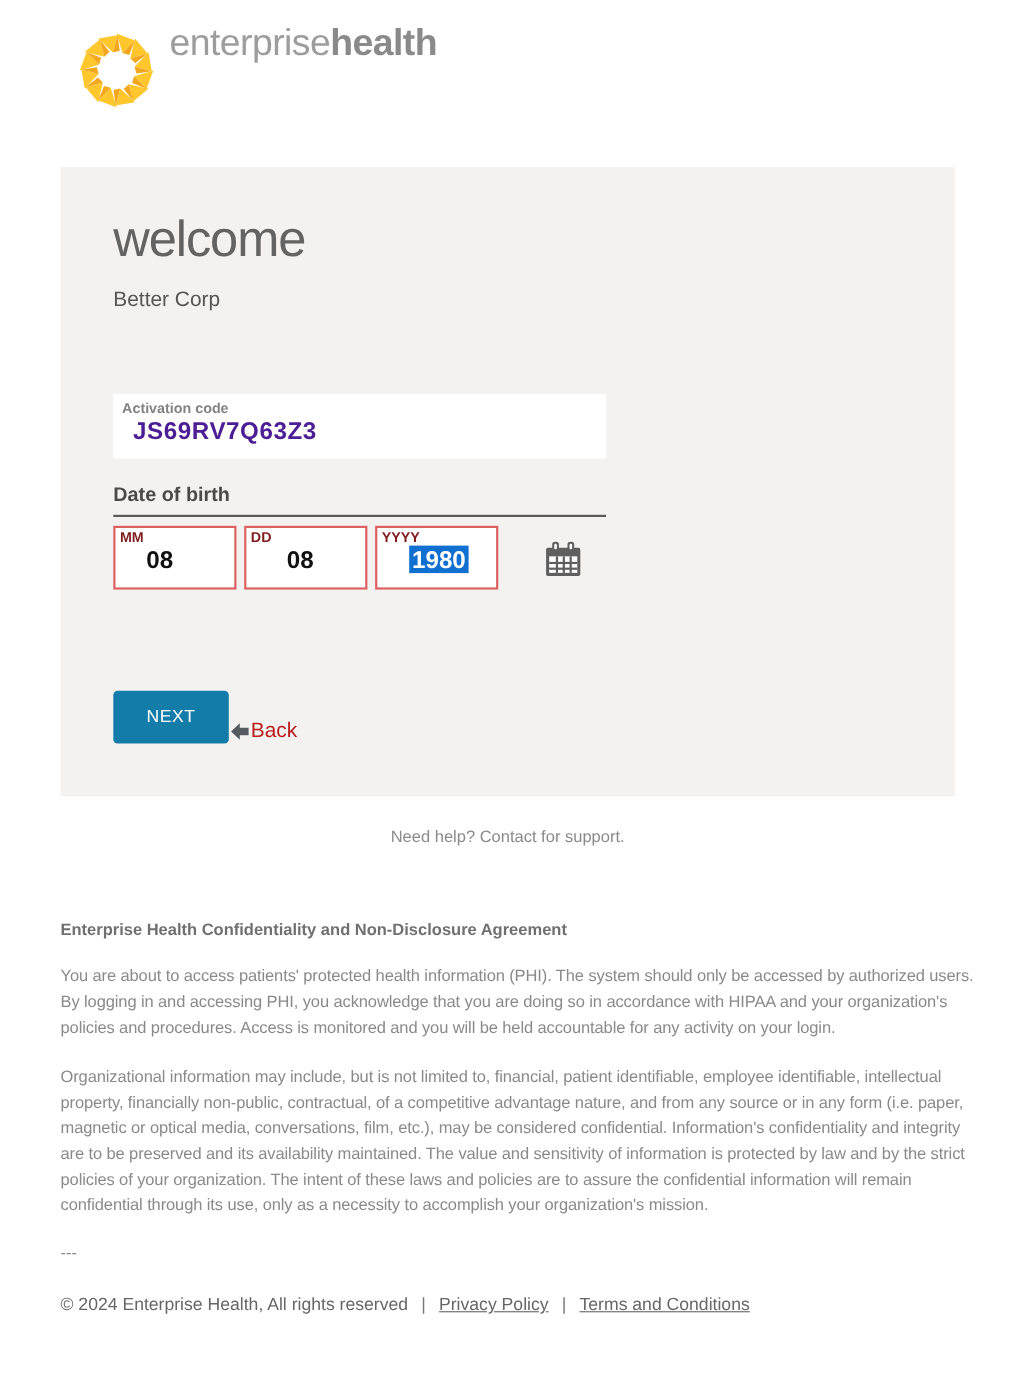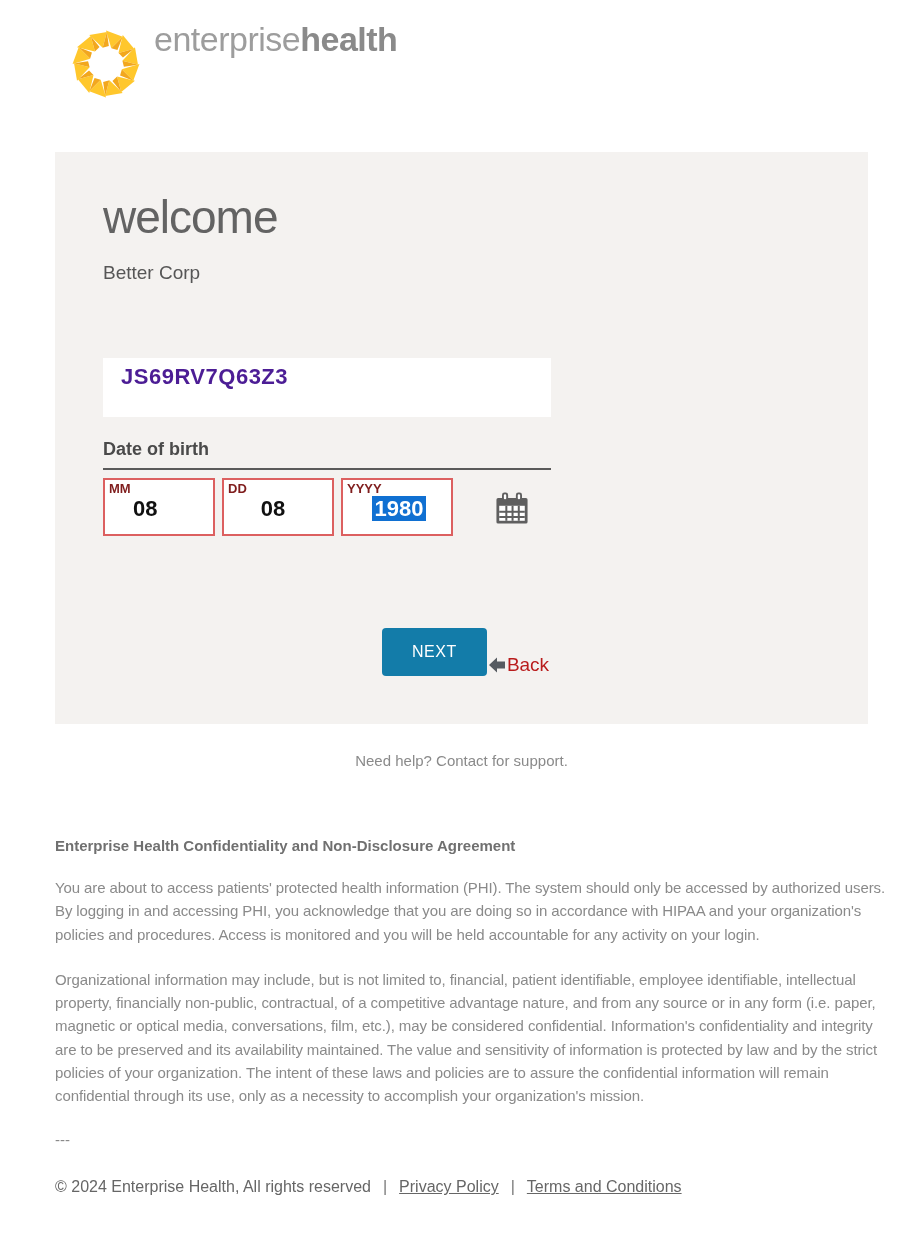--- a/index.html
+++ b/index.html
@@ -116,21 +116,21 @@
     height: 40px;
     background: transparent;
     border: none;
     cursor: pointer;
     padding: 0;
   }
 
   .actions {
     margin-top: 92px;
     display: flex;
-    justify-content: center;
+    justify-content: flex-start;
     align-items: center;
   }
   .next-btn {
     width: 105px;
     height: 48px;
     background: #137ca9;
     color: #ffffff;
     border: none;
     border-radius: 4px;
     font-family: "Liberation Sans", sans-serif;
@@ -222,20 +222,21 @@
   <div class="logo-text">
     <span class="lt-light">enterprise</span><span class="lt-bold">health</span>
   </div>
 </header>
 
 <section class="card">
   <h1 class="welcome">welcome</h1>
   <div class="company">Better Corp</div>
 
   <div class="activation-box">
+    <div class="activation-label">Activation code</div>
     <div class="activation-value">JS69RV7Q63Z3</div>
   </div>
 
   <div class="dob-label">Date of birth</div>
   <div class="dob-rule"></div>
 
   <div class="dob-row">
     <div class="dob-field fld-month">
       <span class="fld-label">MM</span>
       <div class="fld-value">08</div>

